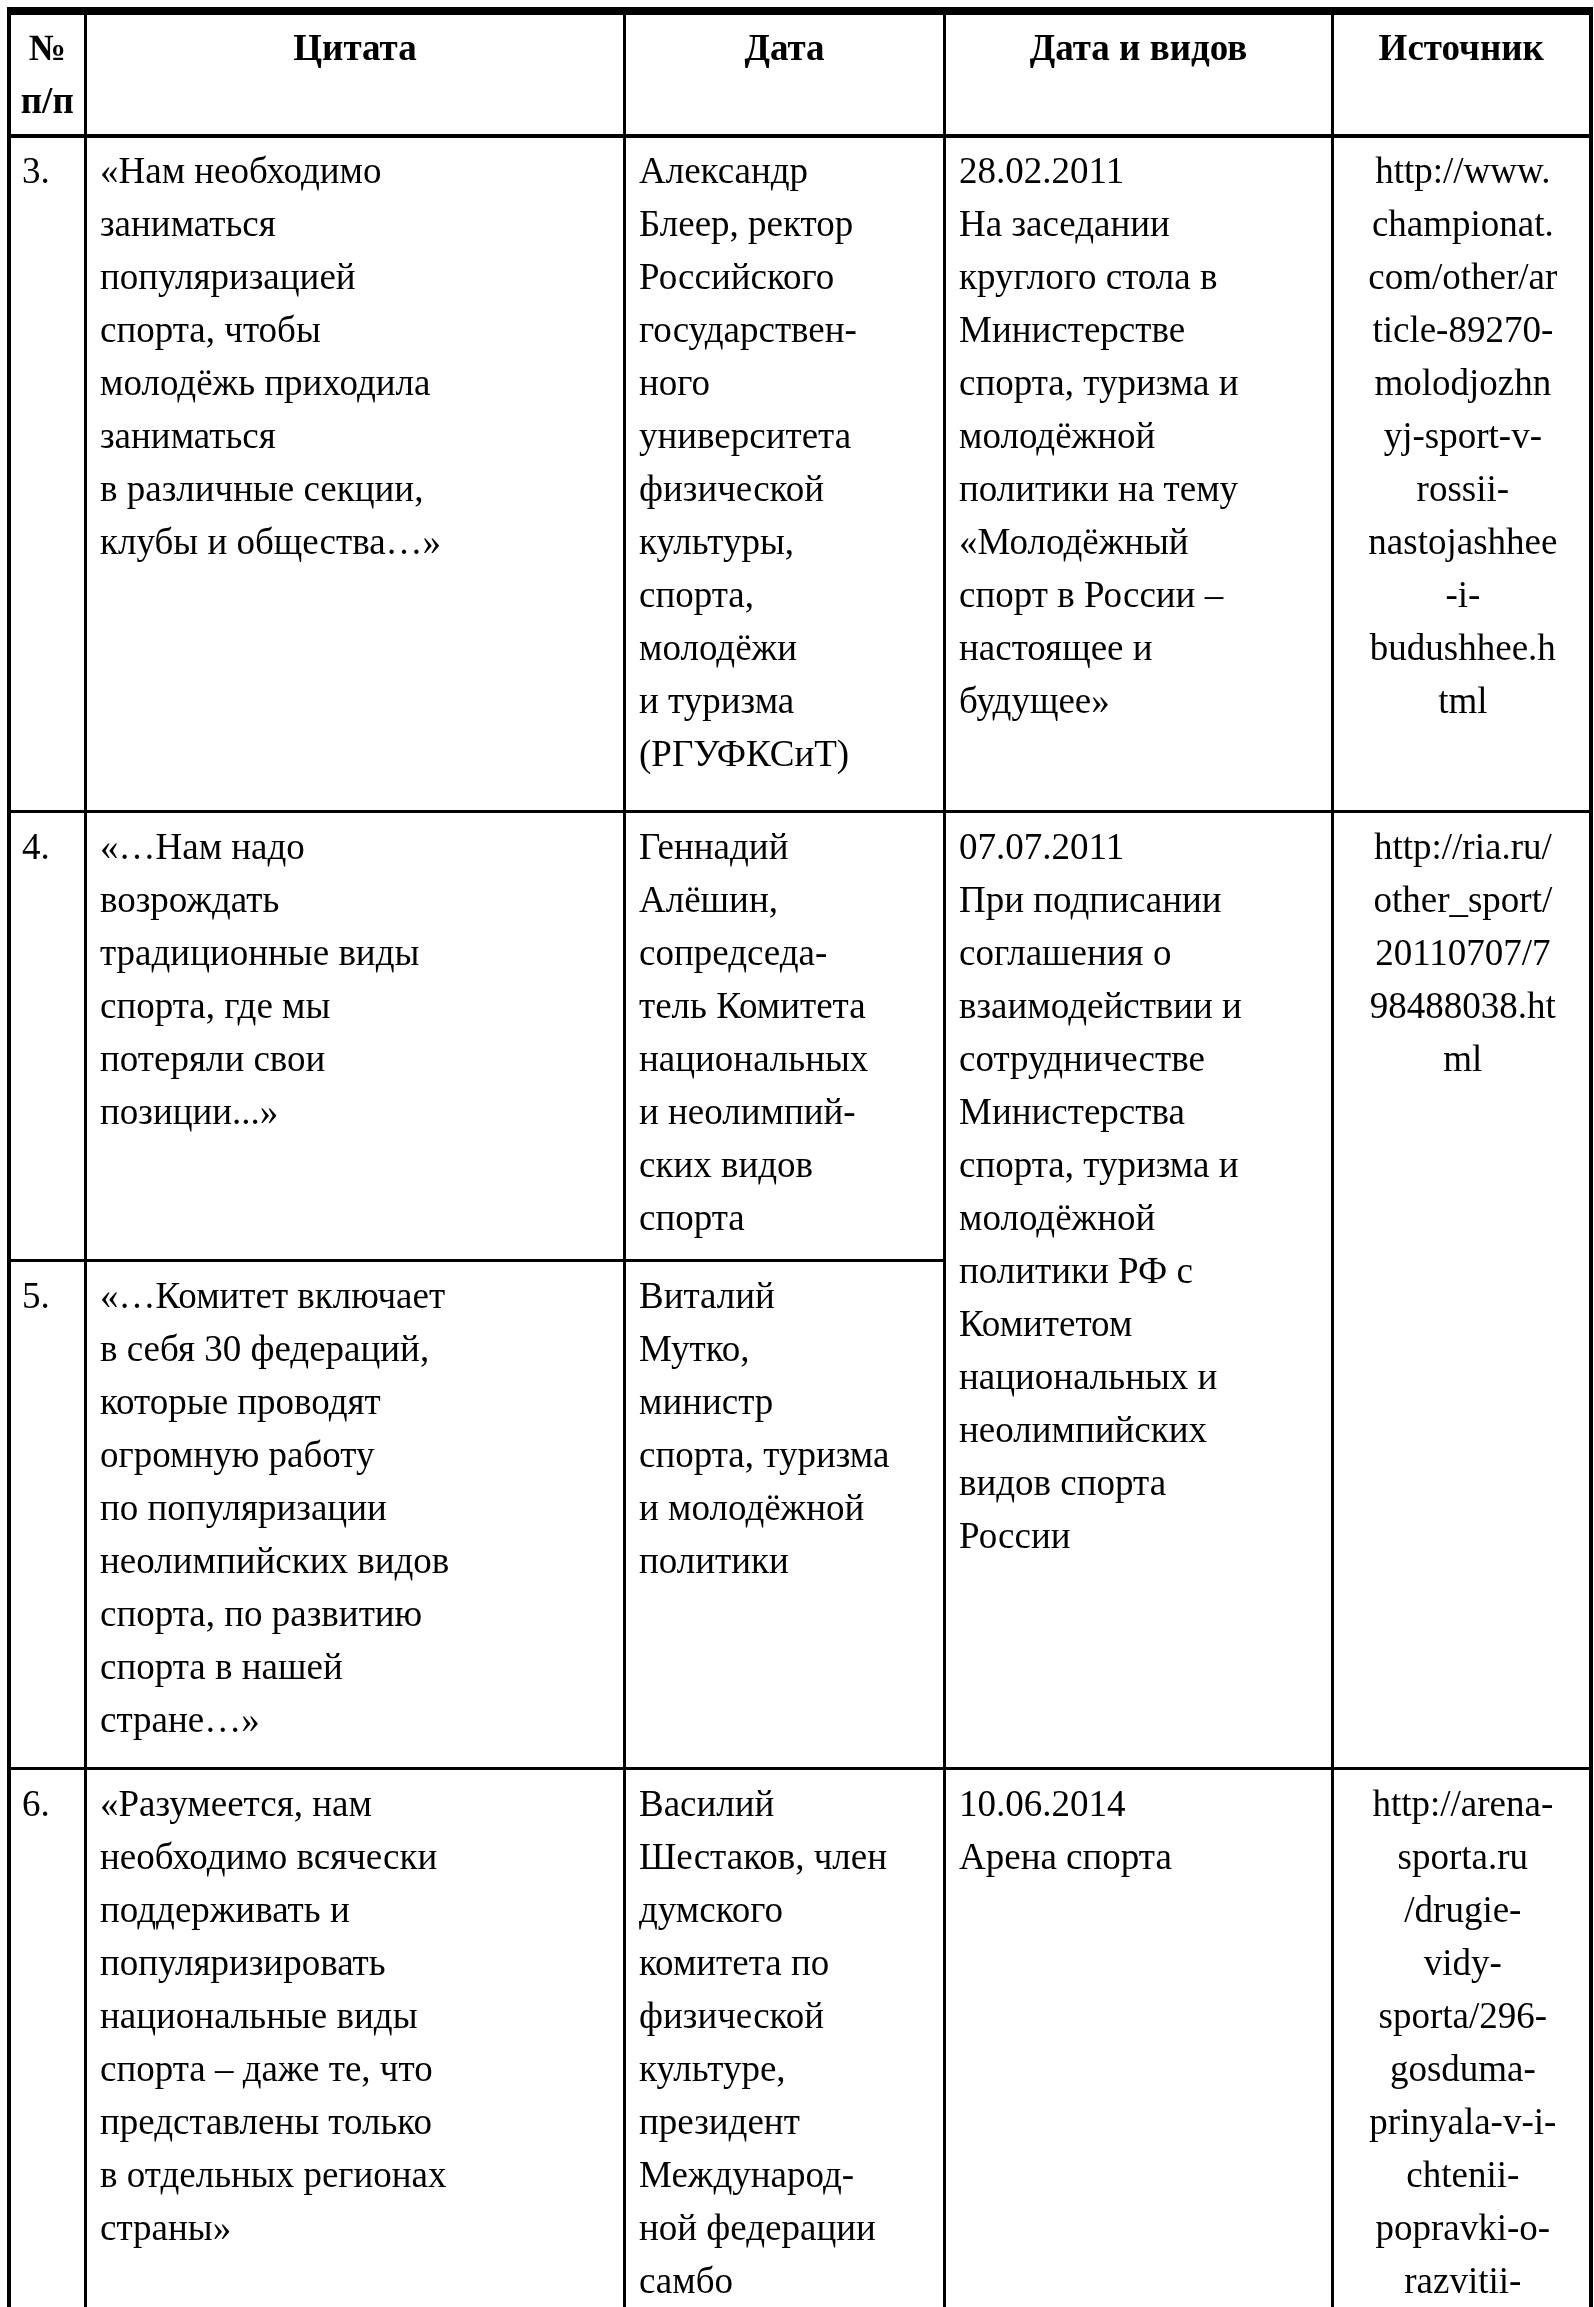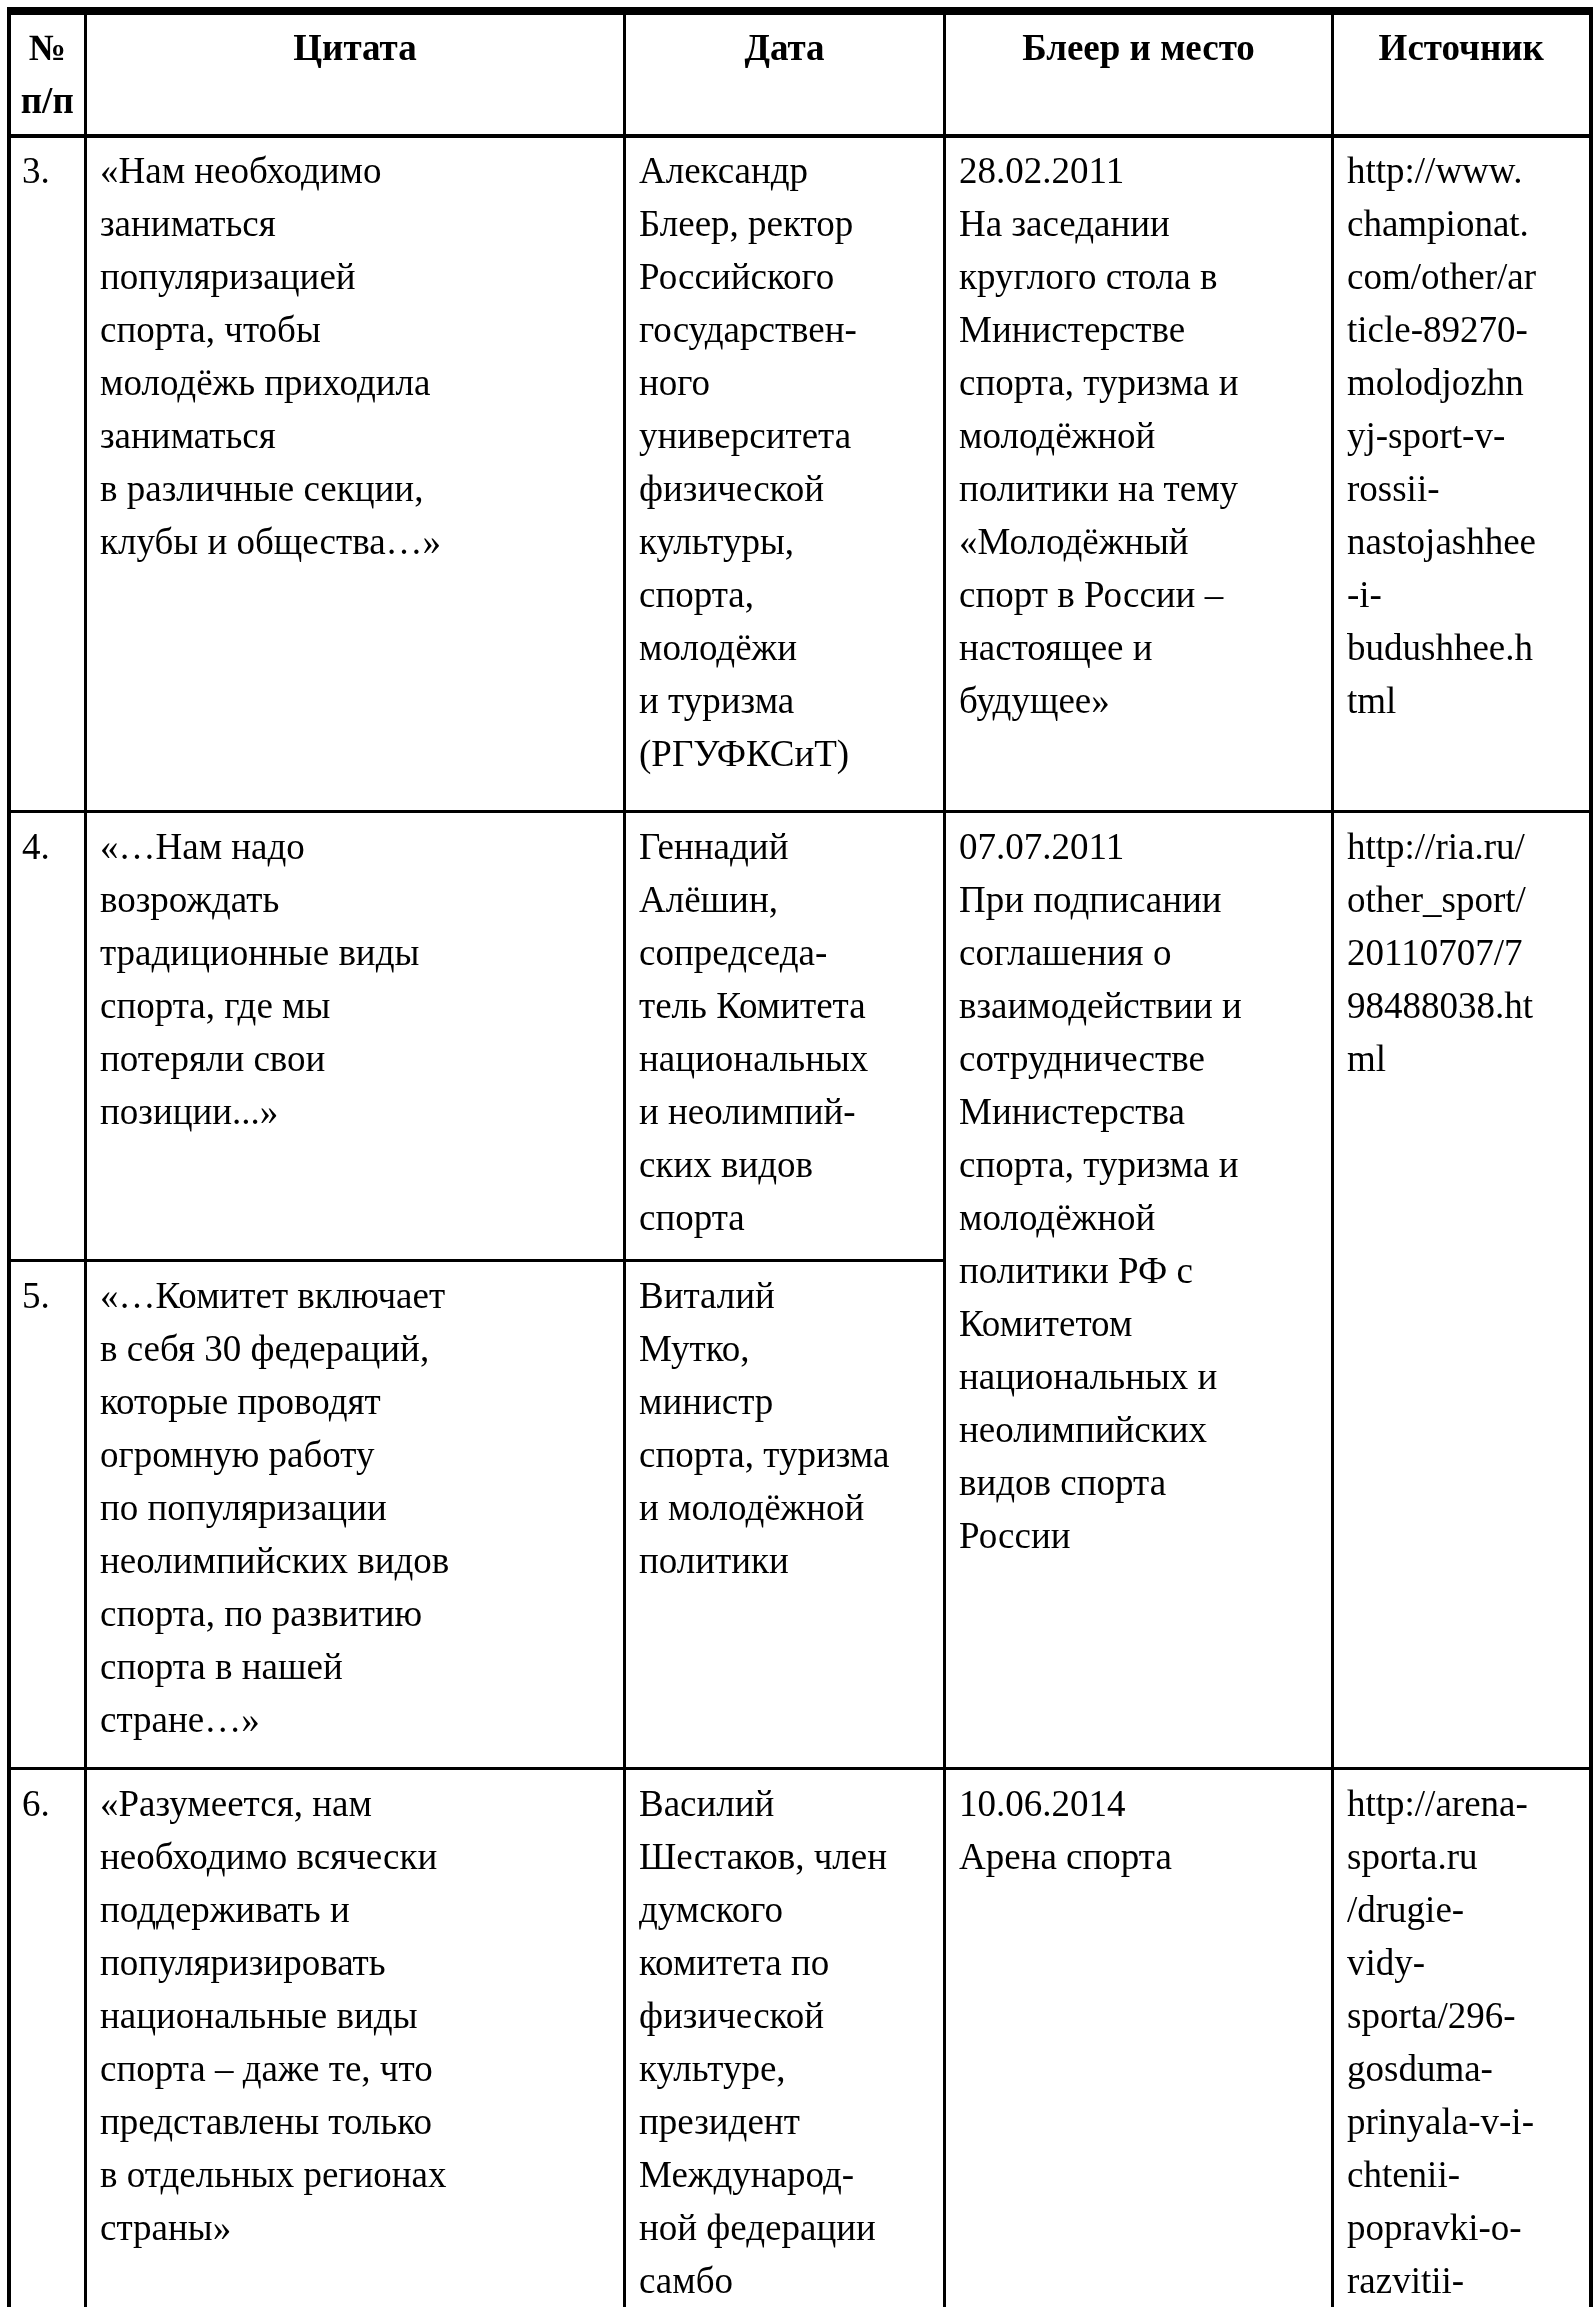--- a/index.html
+++ b/index.html
@@ -38,40 +38,40 @@
     text-align: center;
     padding-left: 4.9px;
     padding-right: 4.9px;
   }
   tr.header-row   { height: 108px; }
   tr.row-3        { height: 676px; }
   tr.row-4        { height: 449px; }
   tr.row-5        { height: 508px; }
   tr.row-6        { height: 561px; }
   td.num-cell     { padding-left: 11.4px; }
-  td.source-cell  { word-break: break-all; }
+  td.source-cell  { word-break: break-all; text-align: center; }
 </style>
 </head>
 <body>
 
 <table class="doc-table">
   <colgroup>
     <col style="width:77px">
     <col style="width:539px">
     <col style="width:320px">
     <col style="width:388px">
     <col style="width:258px">
   </colgroup>
   <thead>
     <tr class="header-row">
       <th>№
 п/п</th>
       <th>Цитата</th>
       <th>Дата</th>
-      <th>Блеер и место</th>
+      <th>Дата и видов</th>
       <th>Источник</th>
     </tr>
   </thead>
   <tbody>
     <tr class="row-3">
       <td class="num-cell">3.</td>
       <td class="quote-cell">«Нам необходимо
 заниматься
 популяризацией
 спорта, чтобы

